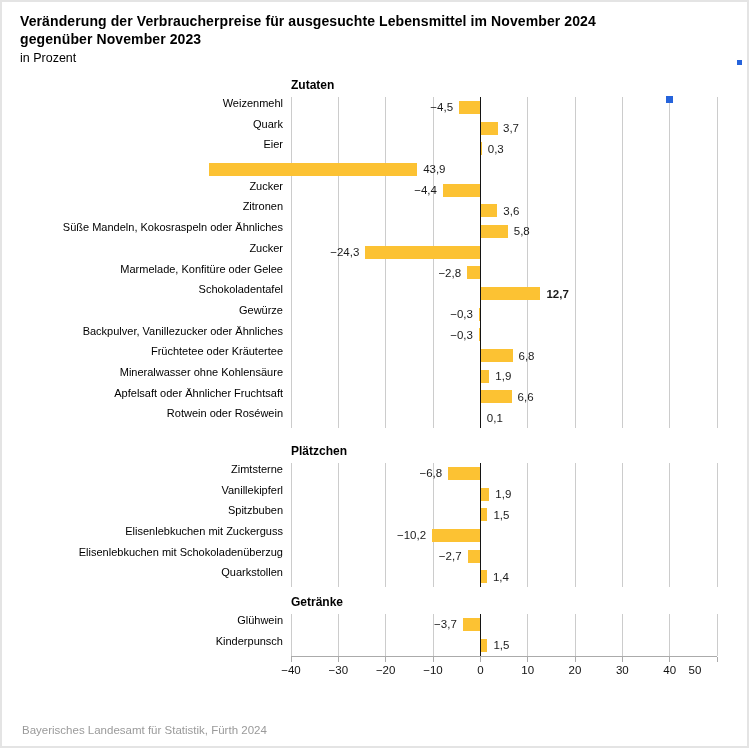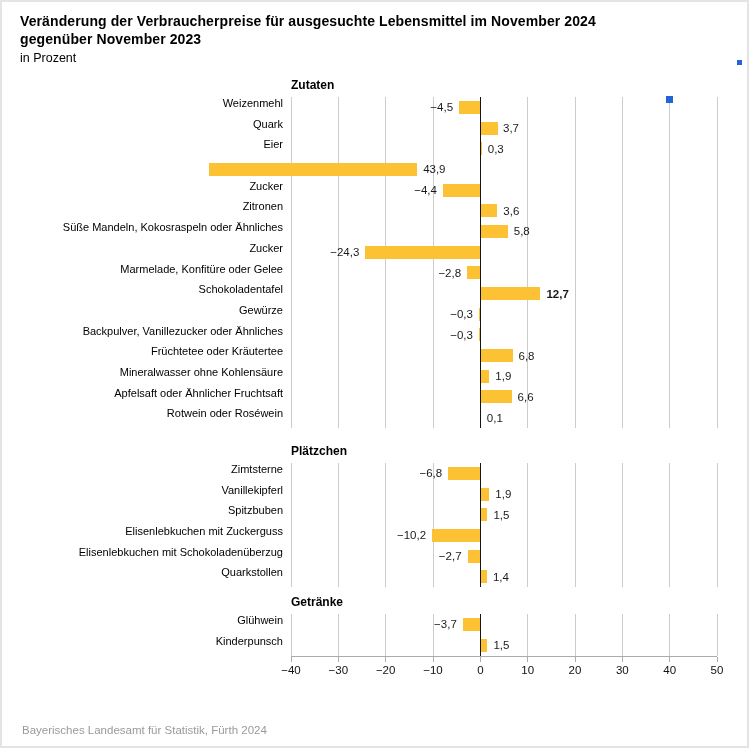--- a/index.html
+++ b/index.html
@@ -284,21 +284,21 @@
         <div class="ticklabel" style="left: 189.333px;">0</div>
         <div class="tick" style="left: 236.167px; background: rgb(171, 171, 171);"></div>
         <div class="ticklabel" style="left: 236.667px;">10</div>
         <div class="tick" style="left: 283.5px; background: rgb(171, 171, 171);"></div>
         <div class="ticklabel" style="left: 284px;">20</div>
         <div class="tick" style="left: 330.833px; background: rgb(171, 171, 171);"></div>
         <div class="ticklabel" style="left: 331.333px;">30</div>
         <div class="tick" style="left: 378.167px; background: rgb(171, 171, 171);"></div>
         <div class="ticklabel" style="left: 378.667px;">40</div>
         <div class="tick" style="left: 425.5px; background: rgb(171, 171, 171);"></div>
-        <div class="ticklabel" style="left: 426px;">50</div>
+        <div class="ticklabel" style="left: 404px;">50</div>
       </div>
     </div>
 
   <div class="source">Bayerisches Landesamt für Statistik, Fürth 2024</div>
 </div>
 
 <div class="marker" id="marker-grid" style="background: rgb(37, 99, 219);"></div>
 <div class="marker" id="marker-edge" style="background: rgb(37, 99, 219);"></div>
 
 </body></html>

